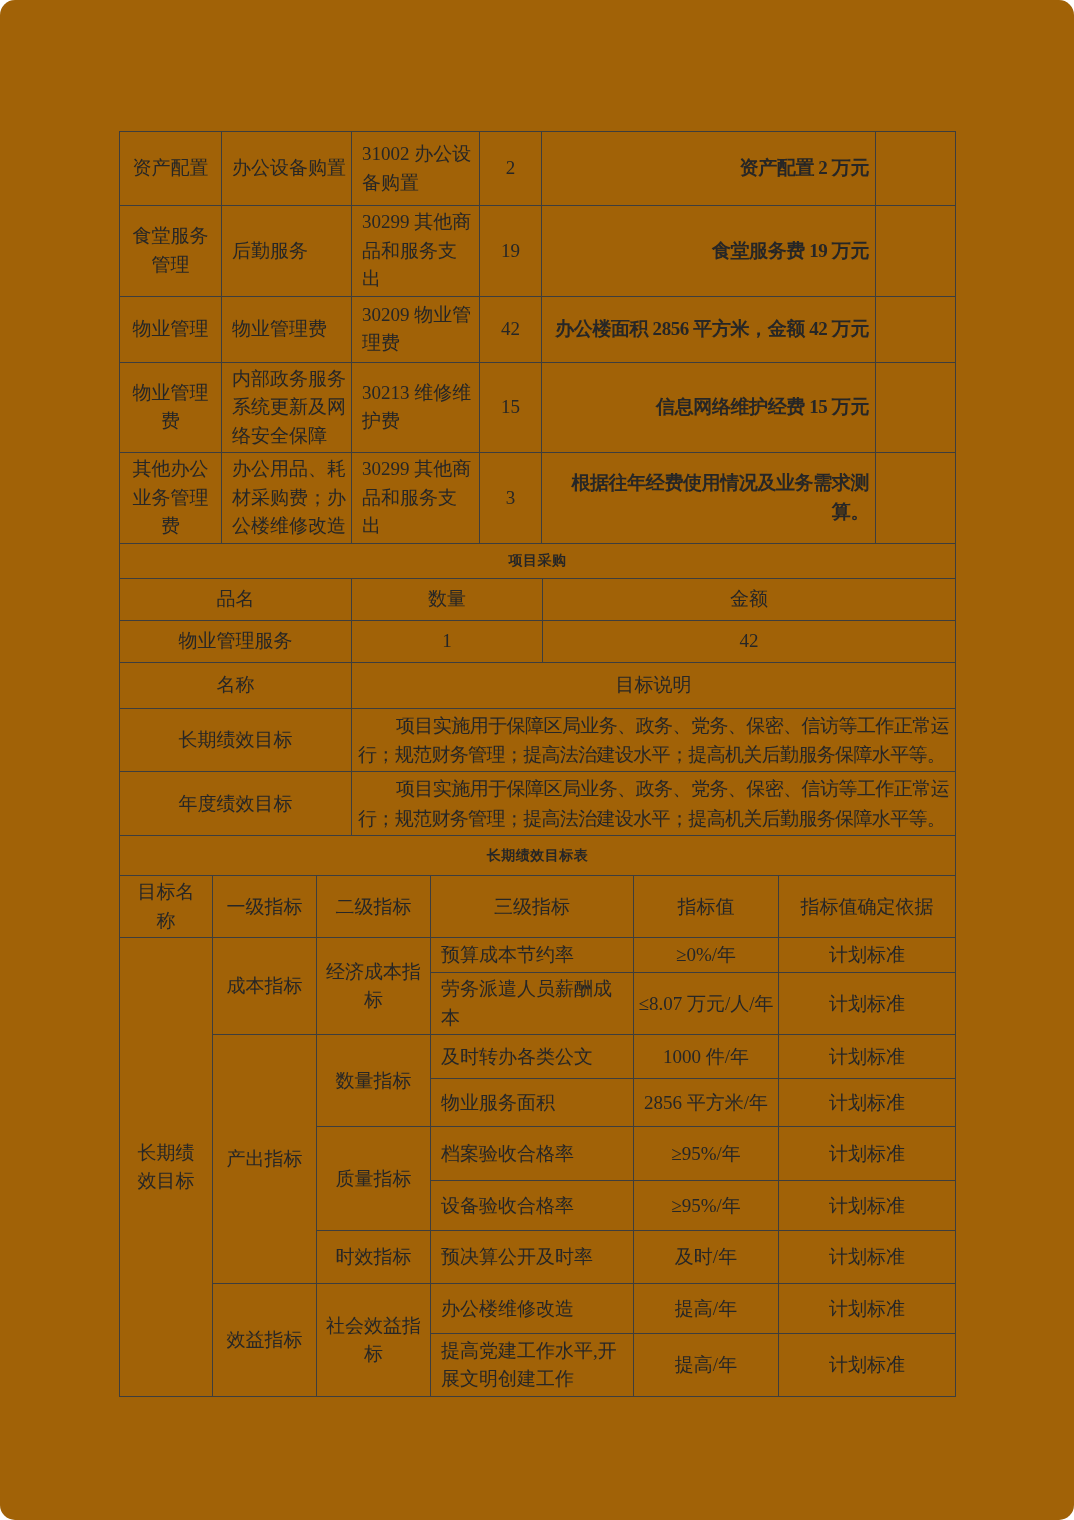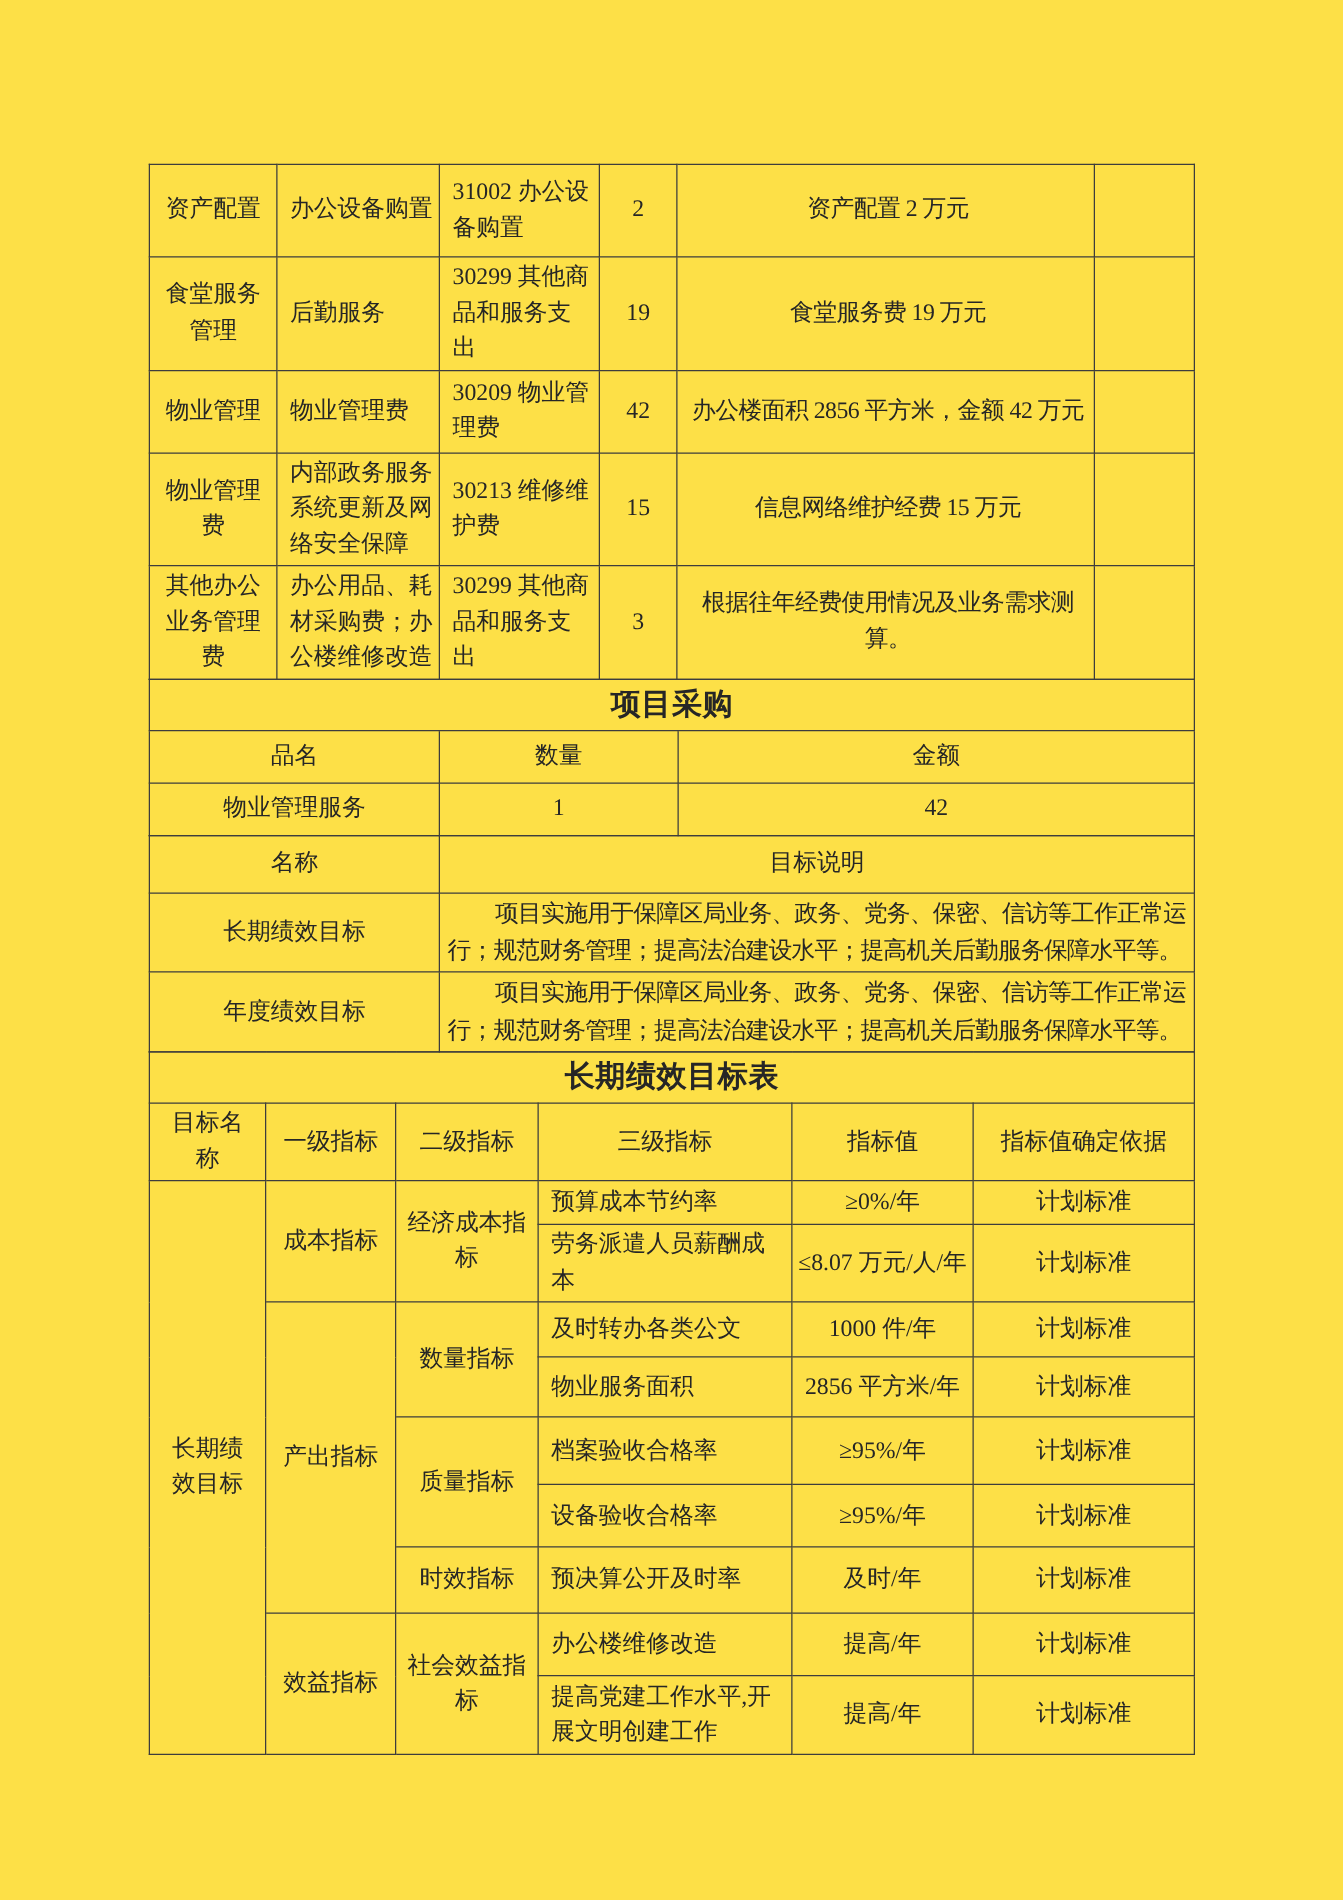--- a/index.html
+++ b/index.html
@@ -1,44 +1,45 @@
 <!DOCTYPE html>
 <html><head>
 <meta charset="utf-8">
 <style>
   html,body{margin:0;padding:0;}
   body{background:#ffffff;}
   .page{
     position:relative;
     width:1074px;height:1520px;
-    background:#fde047;
+    background:#a16207;
     font-family:"Liberation Serif","DejaVu Serif",serif;
     color:#262626;
     overflow:hidden;
+    border-radius:15px;
   }
   .doc{position:absolute;left:119px;top:131px;width:836px;}
   table{
     border-collapse:collapse;
     table-layout:fixed;
     width:836px;
   }
   table + table{margin-top:-1px;}
   td{
     border:1px solid #3d3d3d;
     font-size:19px;
     line-height:1.5;
     text-align:center;
     vertical-align:middle;
     padding:2px 4px;
     overflow:hidden;
     word-break:break-word;
   }
-  td.title{font-weight:bold;font-size:24px;letter-spacing:0.5px;}
+  td.title{font-weight:bold;font-size:14px;letter-spacing:0.5px;}
   td.l{text-align:left;padding:2px 4px 2px 10px;}
-  td.note{text-align:center;padding:2px 6px 2px 10px;letter-spacing:-0.4px;}
+  td.note{text-align:right;padding:2px 6px 2px 10px;letter-spacing:-0.4px;font-weight:bold;}
   td.para{
     text-align:justify;
     text-indent:2em;
     padding:2px 6px;
     letter-spacing:-0.65px;
     line-height:1.55;
     font-family:Liberation Serif, serif;
   }
   td.gcol{padding:2px 10px;}
 </style>

